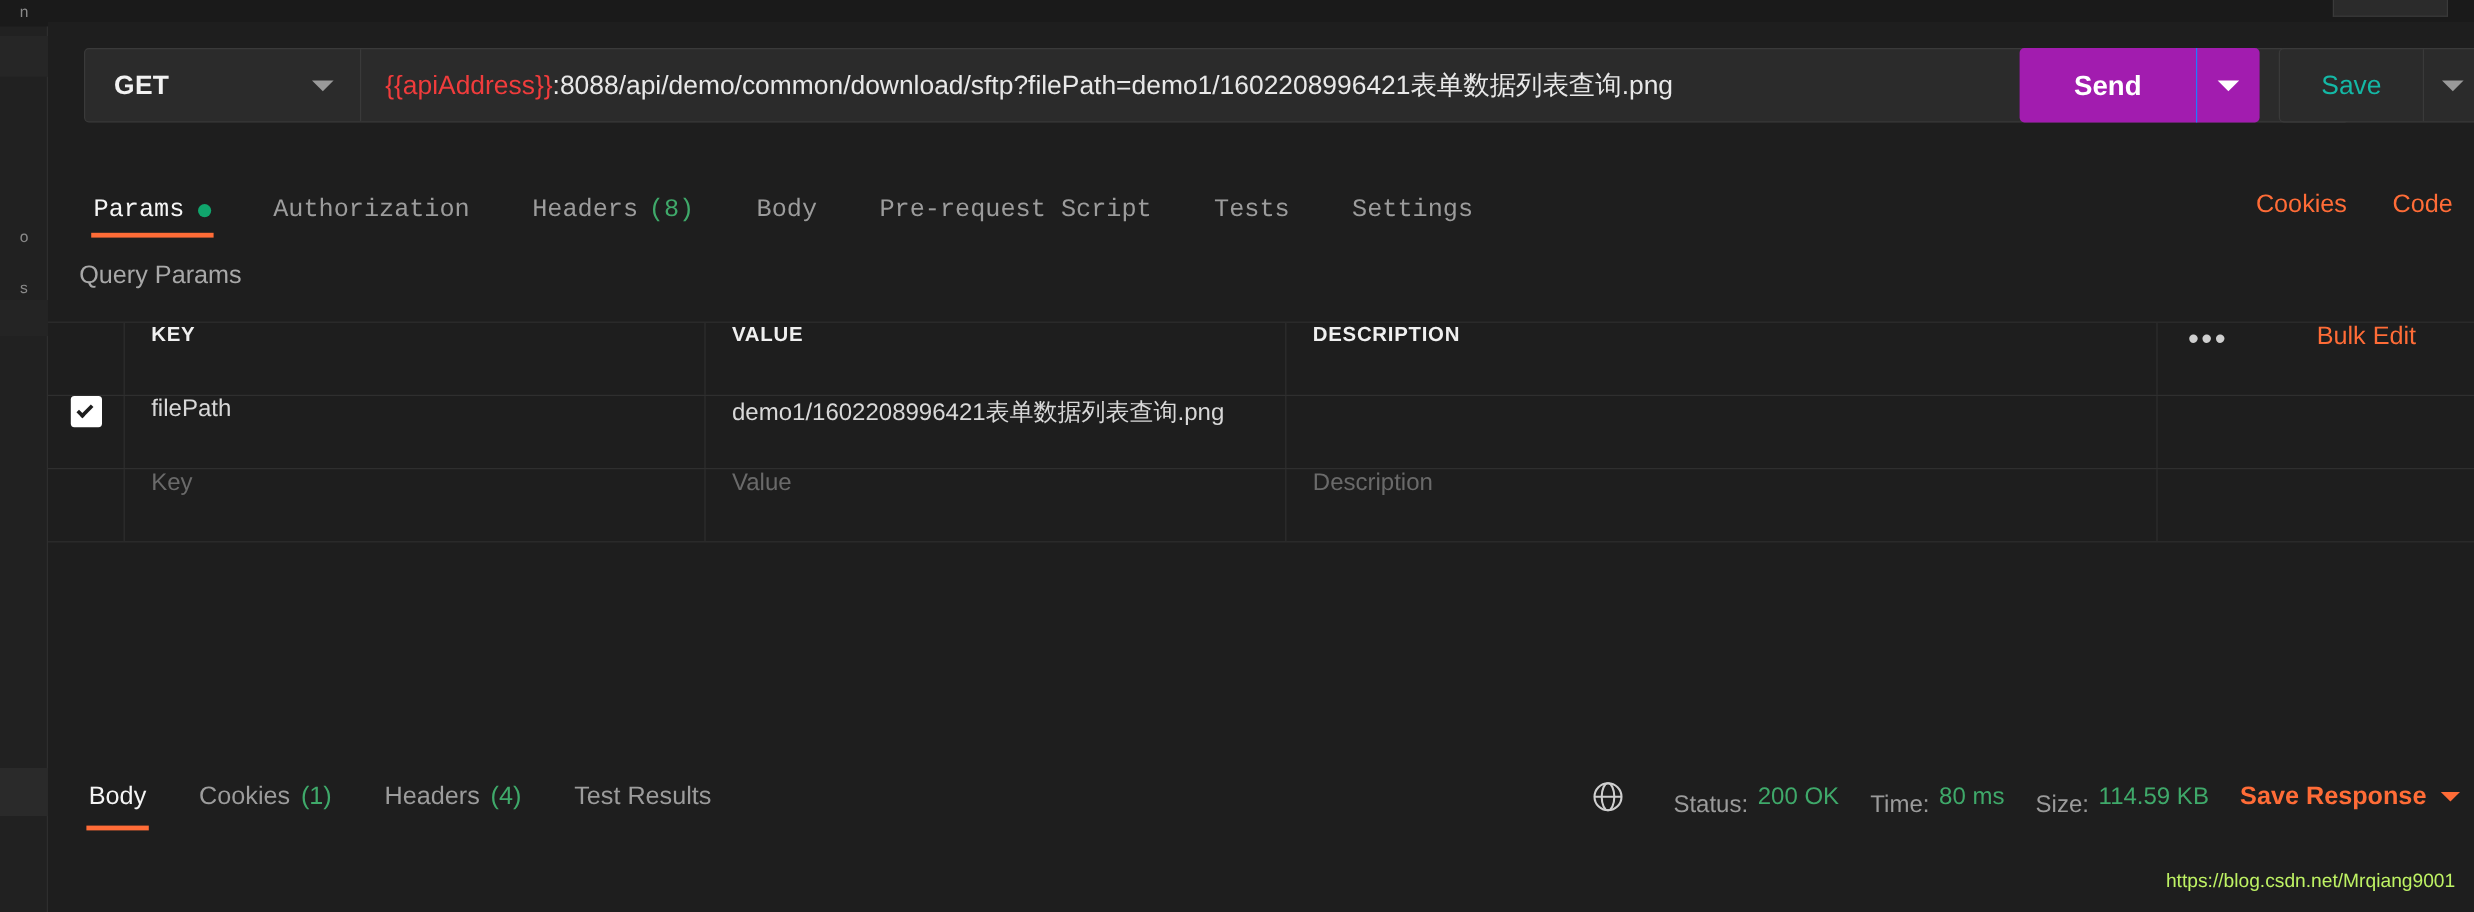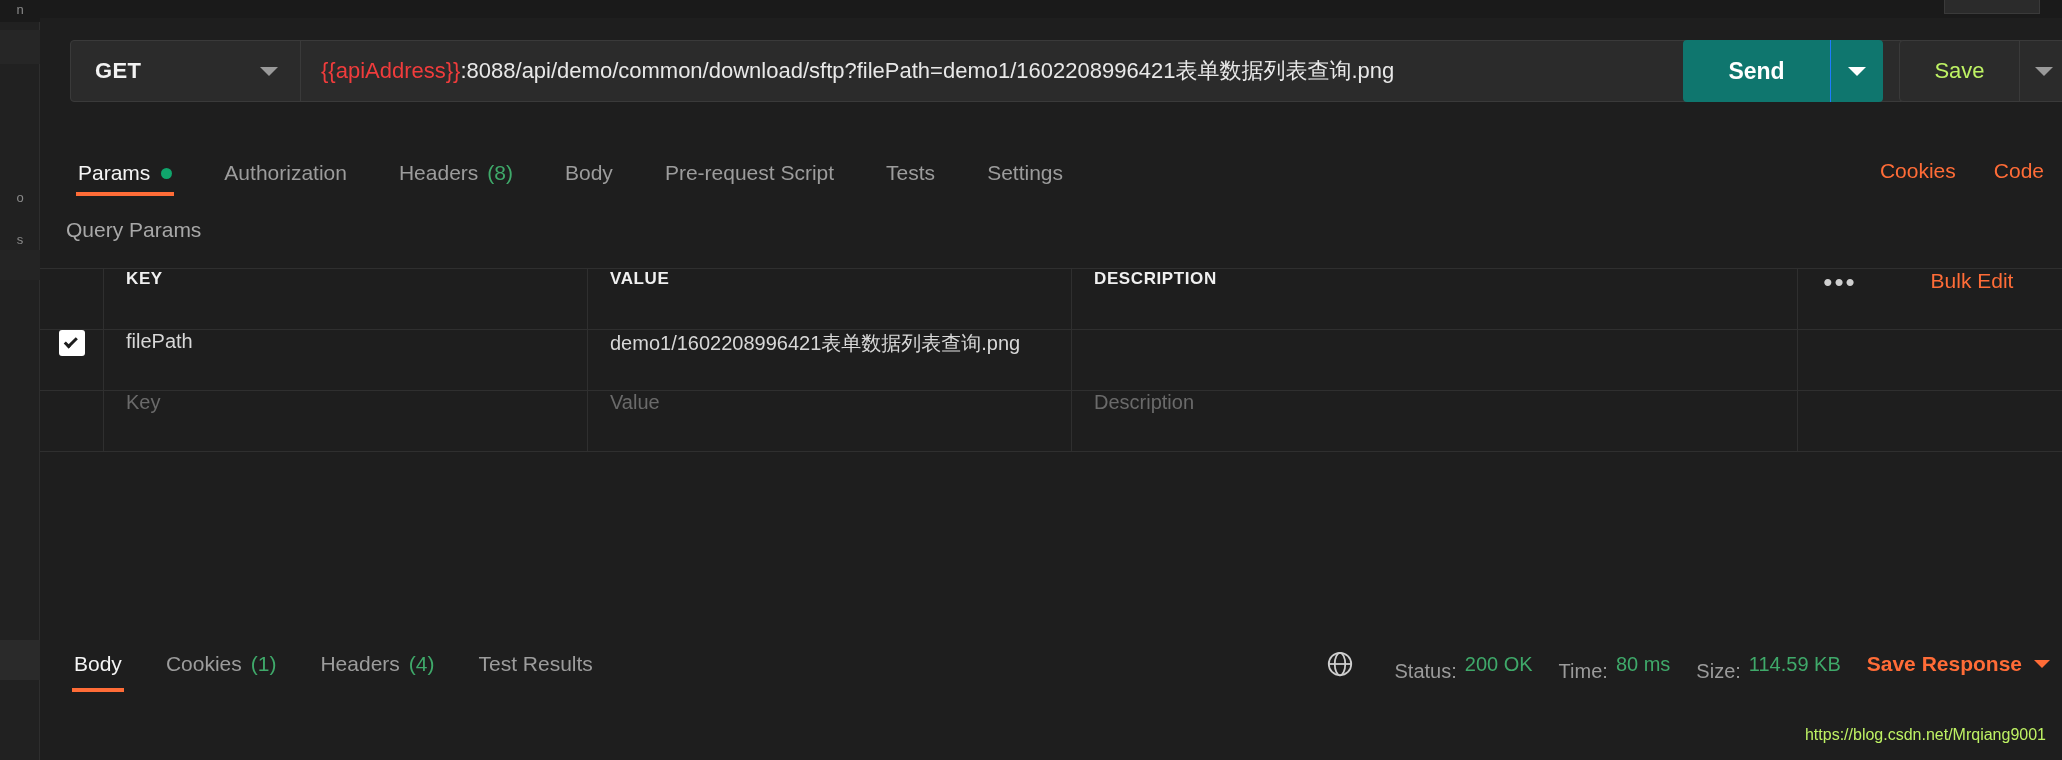--- a/index.html
+++ b/index.html
@@ -60,21 +60,21 @@
   }
   .url-field {
     flex: 1; display: flex; align-items: center; padding: 0 20px;
     font-size: 22px; color: #e8e8e8; white-space: nowrap; overflow: hidden; cursor: text;
   }
   .url-var { color: #f03c3c; }
   .url-rest { color: #e8e8e8; }
 
   .send-btn {
     position: absolute; left: 1613px; top: 0; width: 200px; height: 62px;
-    background: #0f766e; border-radius: 4px; display: flex; align-items: stretch;
+    background: #a21caf; border-radius: 4px; display: flex; align-items: stretch;
     cursor: pointer;
   }
   .send-main {
     flex: 1; display: flex; align-items: center; justify-content: center;
     color: #fff; font-size: 23px; font-weight: bold; border-right: 1px solid #1f7bfd;
   }
   .send-caret {
     width: 52px; display: flex; align-items: center; justify-content: center;
   }
   .caret-white {
@@ -82,28 +82,28 @@
     border-top: 9px solid #ffffff;
   }
 
   .save-btn {
     position: absolute; left: 1829px; top: 0; width: 170px; height: 62px;
     background: #2b2b2b; border: 1px solid #3a3a3a; border-radius: 4px;
     display: flex; align-items: stretch; cursor: pointer;
   }
   .save-main {
     flex: 1; display: flex; align-items: center; justify-content: center;
-    color: #bef264; font-size: 22px; border-right: 1px solid #3a3a3a;
+    color: #14b8a6; font-size: 22px; border-right: 1px solid #3a3a3a;
   }
   .save-caret { width: 48px; display: flex; align-items: center; justify-content: center; }
 
   
   .req-tabs {
     position: absolute; left: 52px; top: 148px; width: 1990px; height: 50px;
-    display: flex; align-items: center;
+    display: flex; align-items: flex-end; font-family: Liberation Mono, monospace;
   }
   .tab {
     position: relative; padding: 0 26px; height: 46px; display: flex; align-items: center;
     color: #9c9c9c; font-size: 21px; cursor: pointer; white-space: nowrap;
   }
   .tab.active { color: #f5f5f5; }
   .tab.active::after {
     content: ""; position: absolute; left: 24px; right: 24px; bottom: 0;
     height: 4px; background: #ff6c37;
   }

